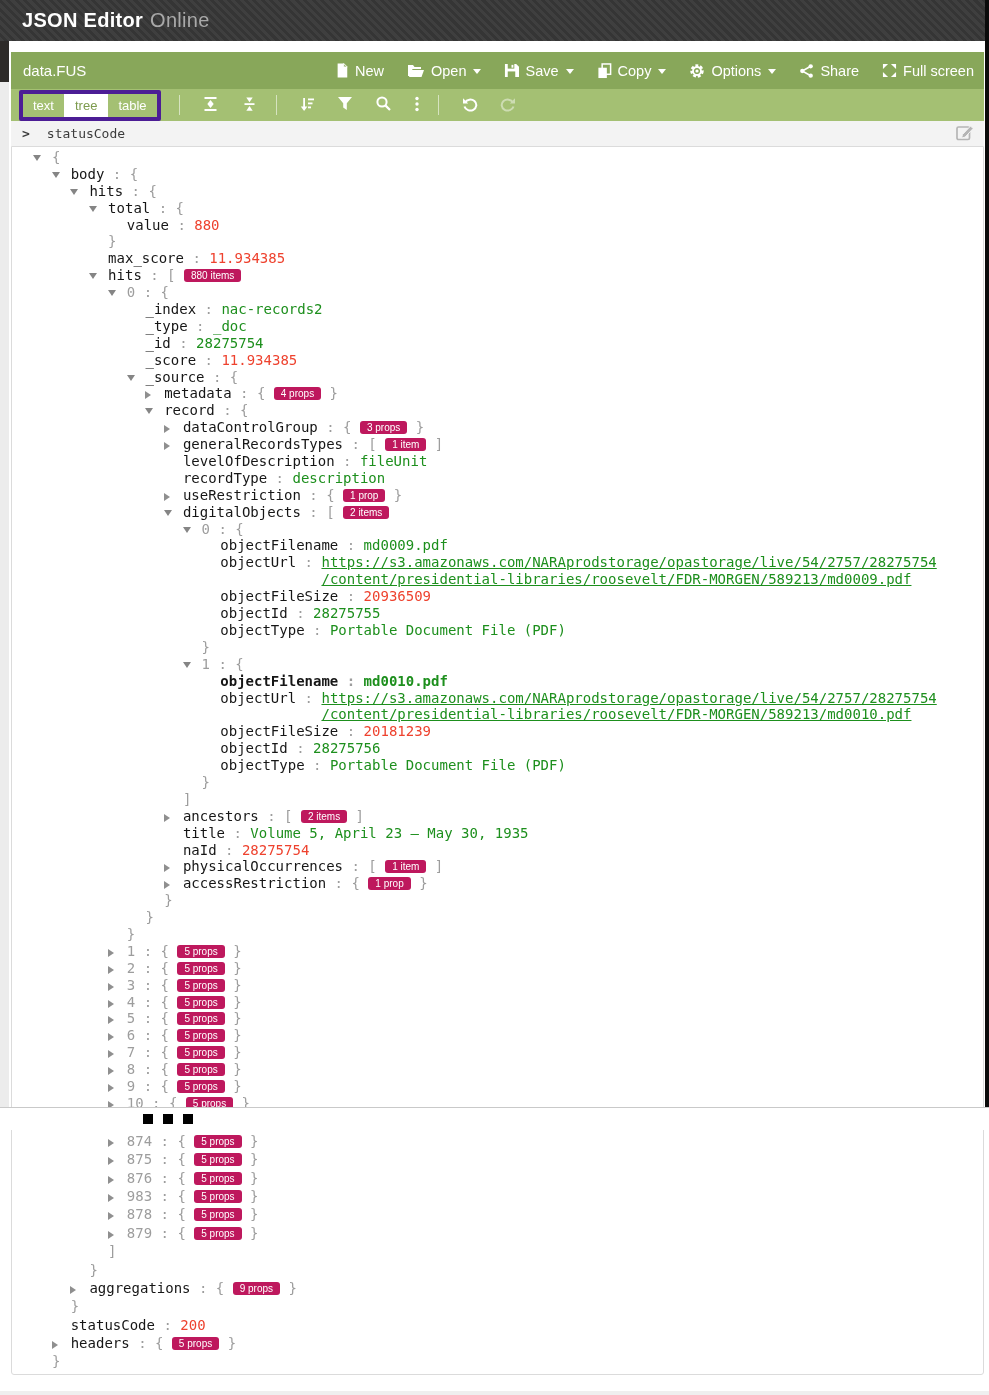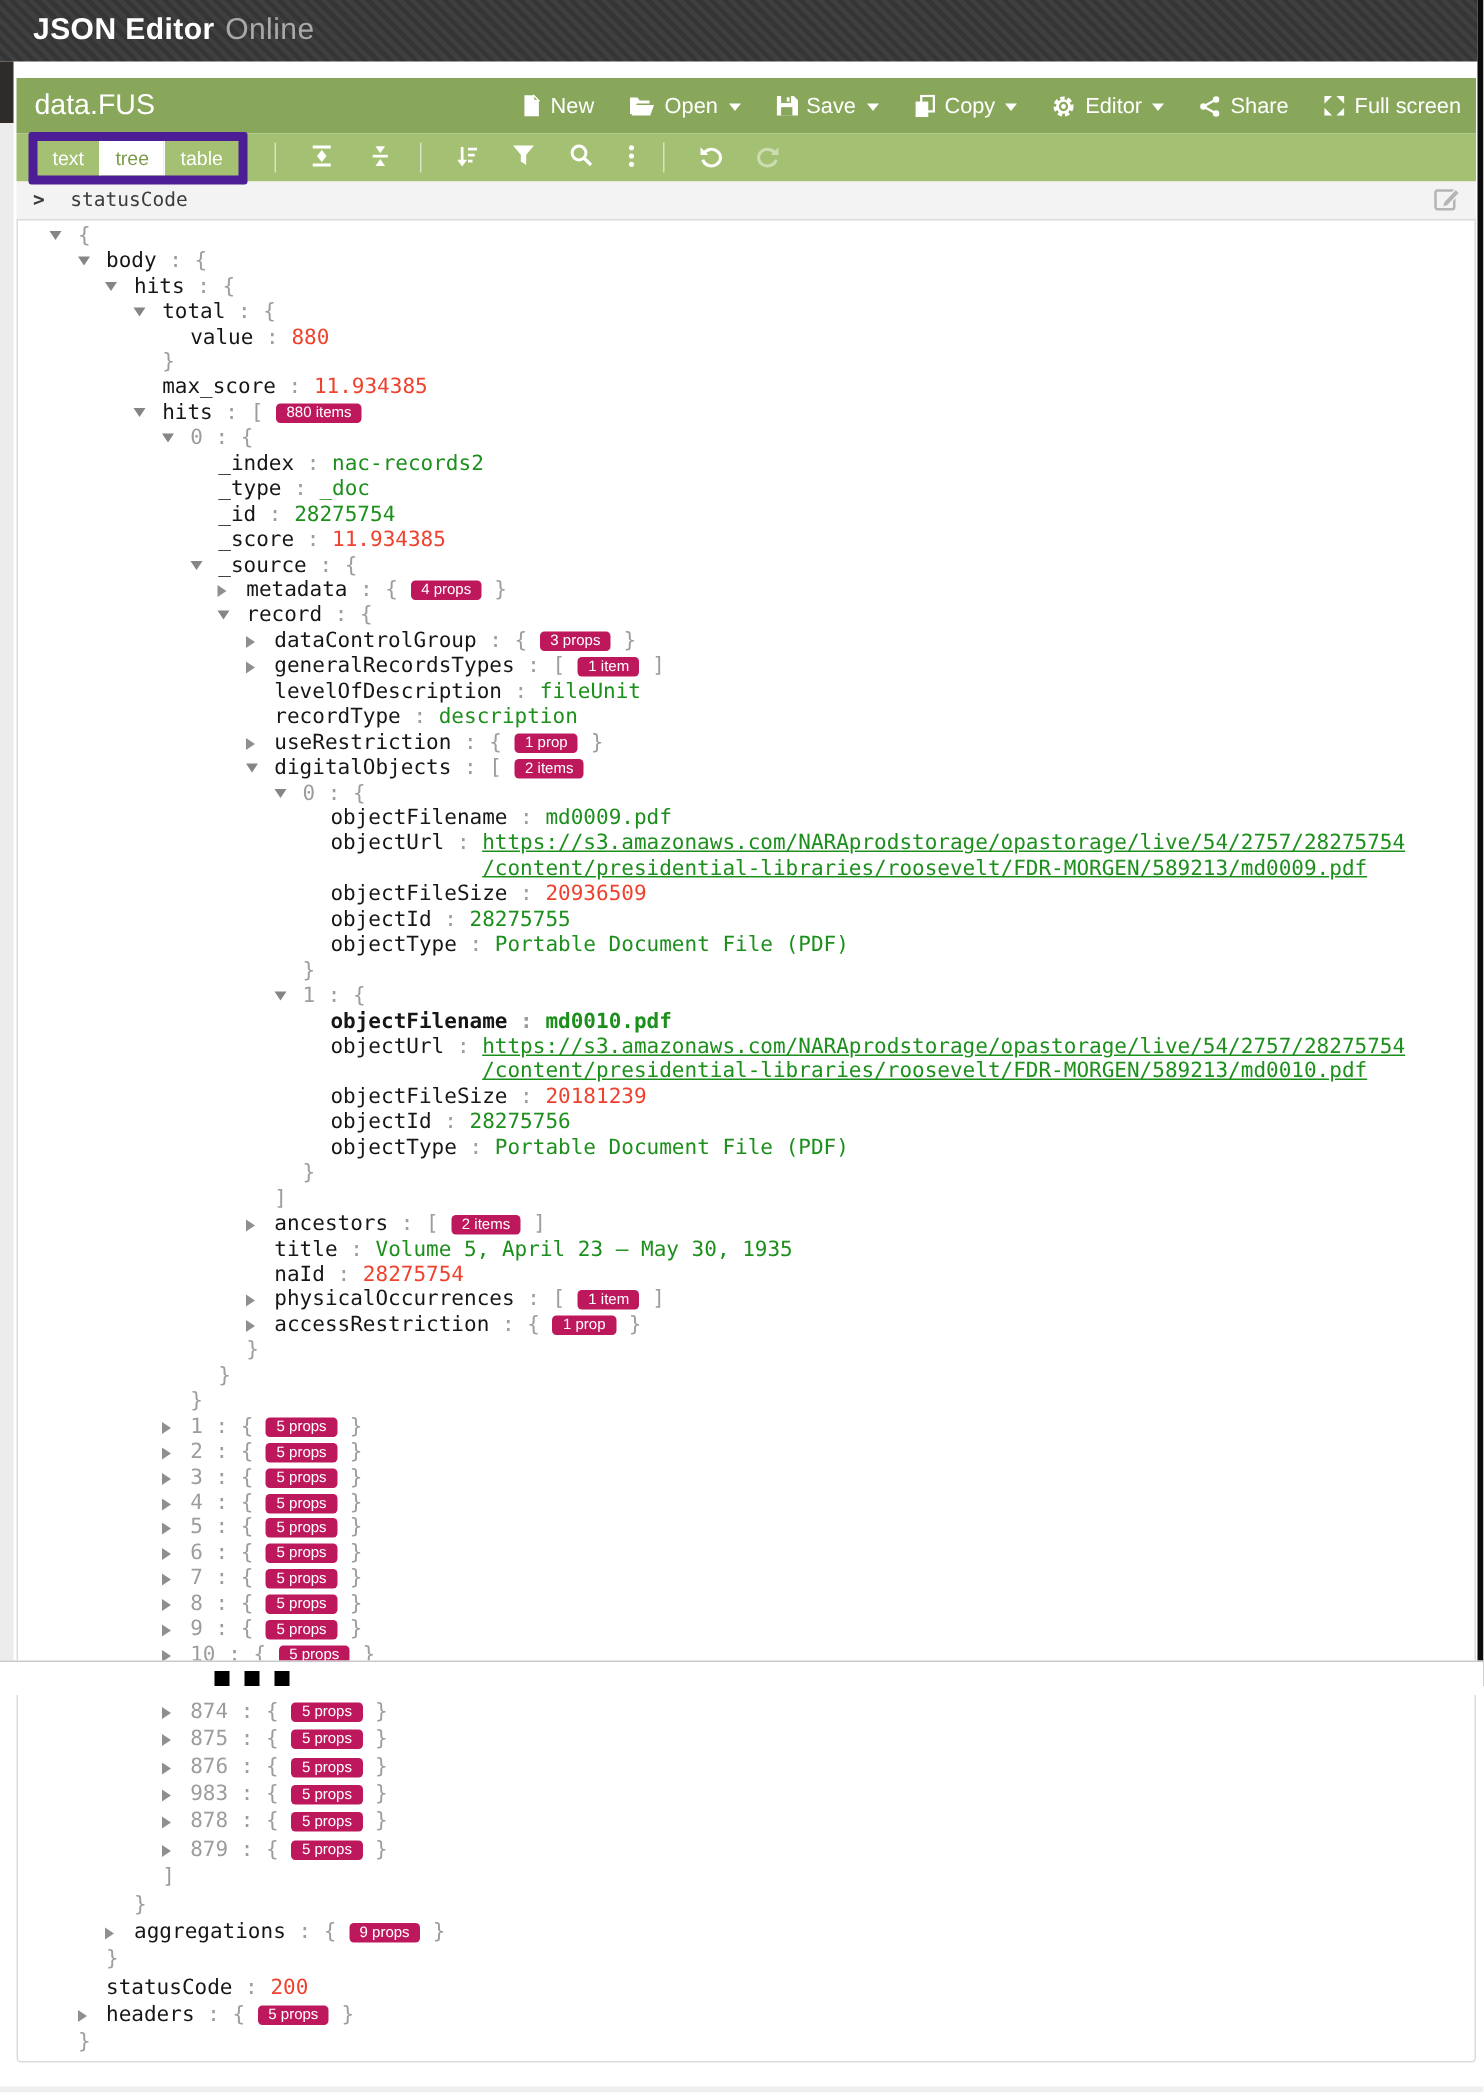--- a/index.html
+++ b/index.html
@@ -15,30 +15,30 @@
   .frame-left-dark{position:absolute;left:0;top:41px;width:9px;height:41px;background:#2e2b29;}
   .frame-left-gray{position:absolute;left:0;top:82px;width:9px;height:1042px;background:#ececec;}
   .frame-right-black{position:absolute;left:985px;top:0;width:4px;height:1124px;background:#0b0b0b;}
   .bottom-gray{position:absolute;left:0;top:1391px;width:989px;height:4px;background:#efefef;}
 
   
   .app{position:absolute;left:11px;top:52px;width:973px;}
 
   .menubar{height:37px;background:#88a75a;display:flex;align-items:center;
     padding:0 10px 0 12px;box-sizing:border-box;}
-  .docname{color:#ffffff;font-size:19px;}
+  .docname{color:#ffffff;font-size:15px;}
   .menu-right{margin-left:auto;display:flex;align-items:center;}
   .menubtn{display:flex;align-items:center;background:none;border:none;cursor:pointer;
     color:#fff;font-size:14.5px;font-family:"Liberation Sans",sans-serif;margin-left:23px;padding:0;}
   .menubtn svg{margin-right:6px;display:block;}
   .caret{display:inline-block;width:0;height:0;border:4px solid transparent;
     border-top:5px solid #fff;border-bottom:0;margin-left:7px;position:relative;top:1px;}
 
   .toolbar{height:32px;background:#a4c073;display:flex;align-items:center;padding-left:8px;box-sizing:border-box;}
-  .modegroup{display:flex;border:6px solid #4c1d95;border-radius:2px;overflow:hidden;}
+  .modegroup{display:flex;border:4px solid #4c1d95;border-radius:2px;overflow:hidden;}
   .modebtn{background:transparent;border:none;border-left:1px solid #fff;color:#fff;
     font-size:13px;font-family:"Liberation Sans",sans-serif;padding:4px 10px;cursor:pointer;}
   .modebtn:first-child{border-left:none;}
   .modebtn.active{background:#ffffff;color:#7d9b4e;}
   .iconbtn{background:none;border:none;padding:0;margin-left:22px;cursor:pointer;display:flex;align-items:center;}
   .iconbtn.dim{opacity:.45;}
   .vsep{width:1px;height:20px;background:rgba(255,255,255,.55);margin-left:18px;}
 
   .breadcrumb{height:25px;background:#f3f3f3;display:flex;align-items:center;
     padding:0 8px 0 11px;box-sizing:border-box;}
@@ -144,21 +144,21 @@
         </button>
 
         <button class="menubtn">
           <span>
               <svg width="16" height="16" viewBox="0 0 16 16">
                 <circle cx="8" cy="8" r="5" fill="none" stroke="#fff" stroke-width="3.4" stroke-dasharray="2.6 1.7"></circle>
                 <circle cx="8" cy="8" r="4" fill="none" stroke="#fff" stroke-width="1.8"></circle>
                 <circle cx="8" cy="8" r="1.6" fill="#fff"></circle>
               </svg>
             </span>
-          <span>Editor</span>
+          <span>Options</span>
           <span class="caret"></span>
         </button>
 
         <button class="menubtn">
           <span>
               <svg width="15" height="16" viewBox="0 0 16 16">
                 <path d="M12.5 3L3.5 8l9 5" fill="none" stroke="#fff" stroke-width="1.7"></path>
                 <circle cx="12.5" cy="3" r="2.3" fill="#fff"></circle>
                 <circle cx="3.5" cy="8" r="2.3" fill="#fff"></circle>
                 <circle cx="12.5" cy="13" r="2.3" fill="#fff"></circle>

